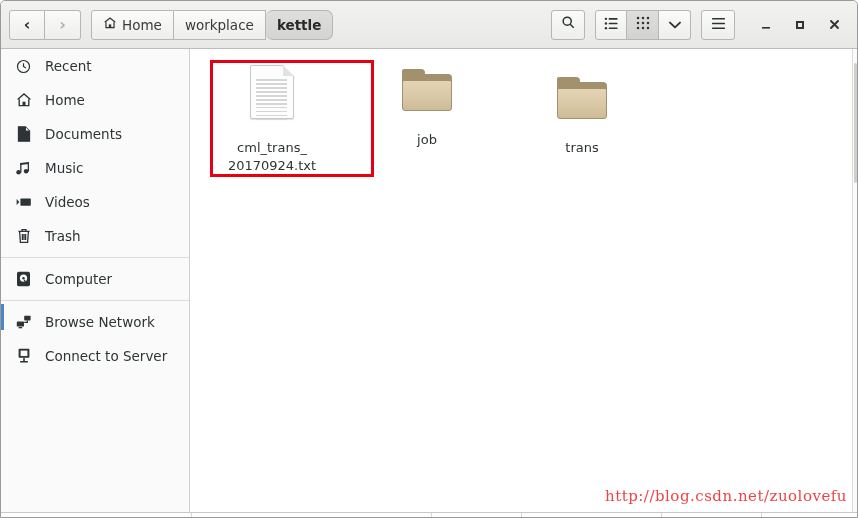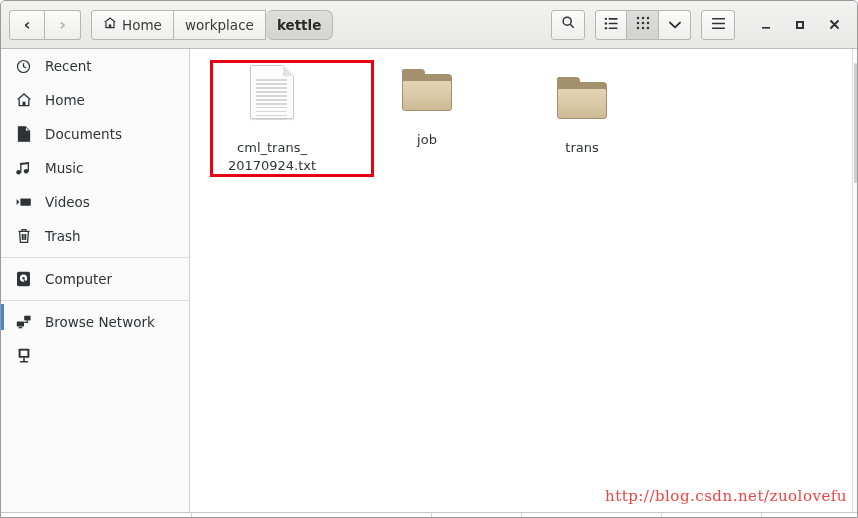--- a/index.html
+++ b/index.html
@@ -449,20 +449,21 @@
 
       <div class="side-item">
         <span class="sico">
           <svg width="14" height="16" viewBox="0 0 14 16" fill="#2e3436">
             <rect x="1.6" y="0.8" width="10.8" height="9" rx="0.8"></rect>
             <rect x="3.6" y="2.6" width="6.8" height="5.4" fill="#fafafa"></rect>
             <rect x="6.2" y="10" width="1.6" height="3"></rect>
             <rect x="3" y="13" width="8" height="1.5" rx="0.5"></rect>
           </svg>
         </span>
+        <span>Connect to Server</span>
       </div>
 
     </div>
 
     <div class="mainview">
 
       <div class="icon-grid">
 
         <div class="item" style="left:22px; top:8px;">
           <div class="glyph">

